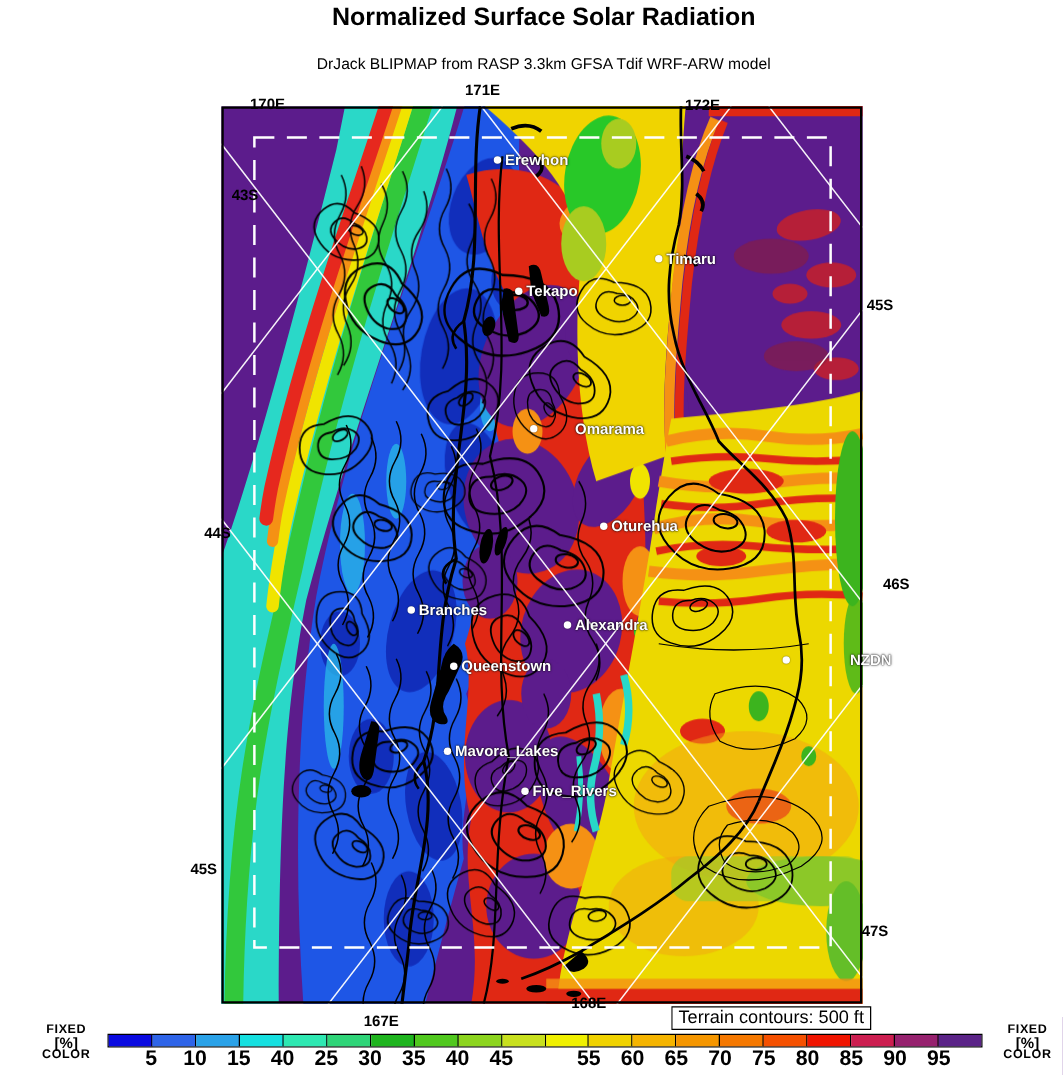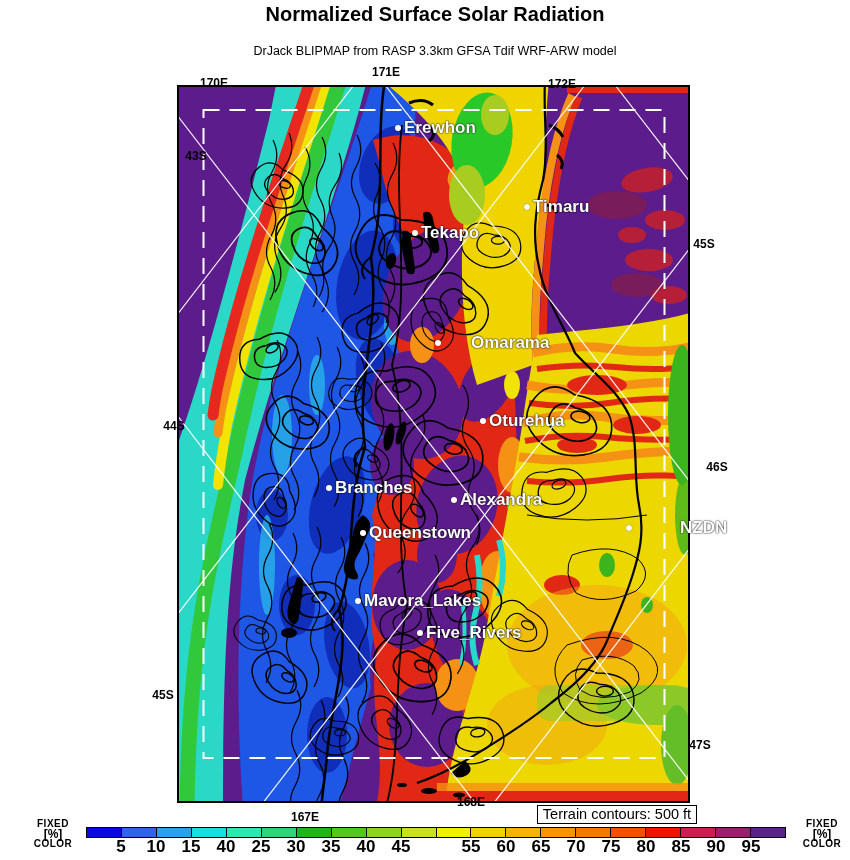--- a/index.html
+++ b/index.html
@@ -13,21 +13,21 @@
   #model{top:44px;font-size:12.5px;}
   
   #map-box{position:absolute;left:177px;top:85px;width:513px;height:718px;}
   #map-box svg{display:block;}
   .axlab{position:absolute;font-size:12px;font-weight:bold;transform:translate(-50%,0);
          white-space:nowrap;z-index:5;}
   .city{position:absolute;display:flex;align-items:center;gap:3px;z-index:6;
         transform:translate(-3px,-50%);white-space:nowrap;}
   .city .dot{width:6px;height:6px;border-radius:50%;background:#fff;flex:0 0 auto;
         box-shadow:0 0 1px rgba(0,0,0,.7);}
-  .city .cname{color:#fff;font-size:17px;font-weight:bold;
+  .city .cname{color:#fff;font-size:12px;font-weight:bold;
         text-shadow:0 0 2px rgba(0,0,0,.85),0 0 1px rgba(0,0,0,.9);}
   
   #terrain-box{position:absolute;left:537px;top:805px;width:158px;height:17px;
         border:1.5px solid #000;background:#fff;text-align:center;font-size:14.5px;
         line-height:17px;z-index:7;white-space:nowrap;}
   .fixedlab{position:absolute;top:819px;width:50px;text-align:center;font-weight:bold;
         line-height:10px;z-index:7;}
   .fixedlab .l1,.fixedlab .l3{font-size:10px;letter-spacing:.5px;}
   .fixedlab .l2{font-size:12px;}
   #fixed-left{left:28px;}
@@ -311,21 +311,21 @@
           <span class="cname">Erewhon</span>
         </div>
         <div class="city" style="left: 527px; top: 207px;">
           <span class="dot"></span>
           <span class="cname">Timaru</span>
         </div>
         <div class="city" style="left: 415px; top: 233px;">
           <span class="dot"></span>
           <span class="cname">Tekapo</span>
         </div>
-        <div class="city" style="left: 438px; top: 343px; gap: 30px;">
+        <div class="city" style="left: 427px; top: 343px; gap: 30px;">
           <span class="dot"></span>
           <span class="cname">Omarama</span>
         </div>
         <div class="city" style="left: 483px; top: 421px; text-align: center;">
           <span class="dot"></span>
           <span class="cname">Oturehua</span>
         </div>
         <div class="city" style="left: 329px; top: 488px;">
           <span class="dot"></span>
           <span class="cname">Branches</span>

